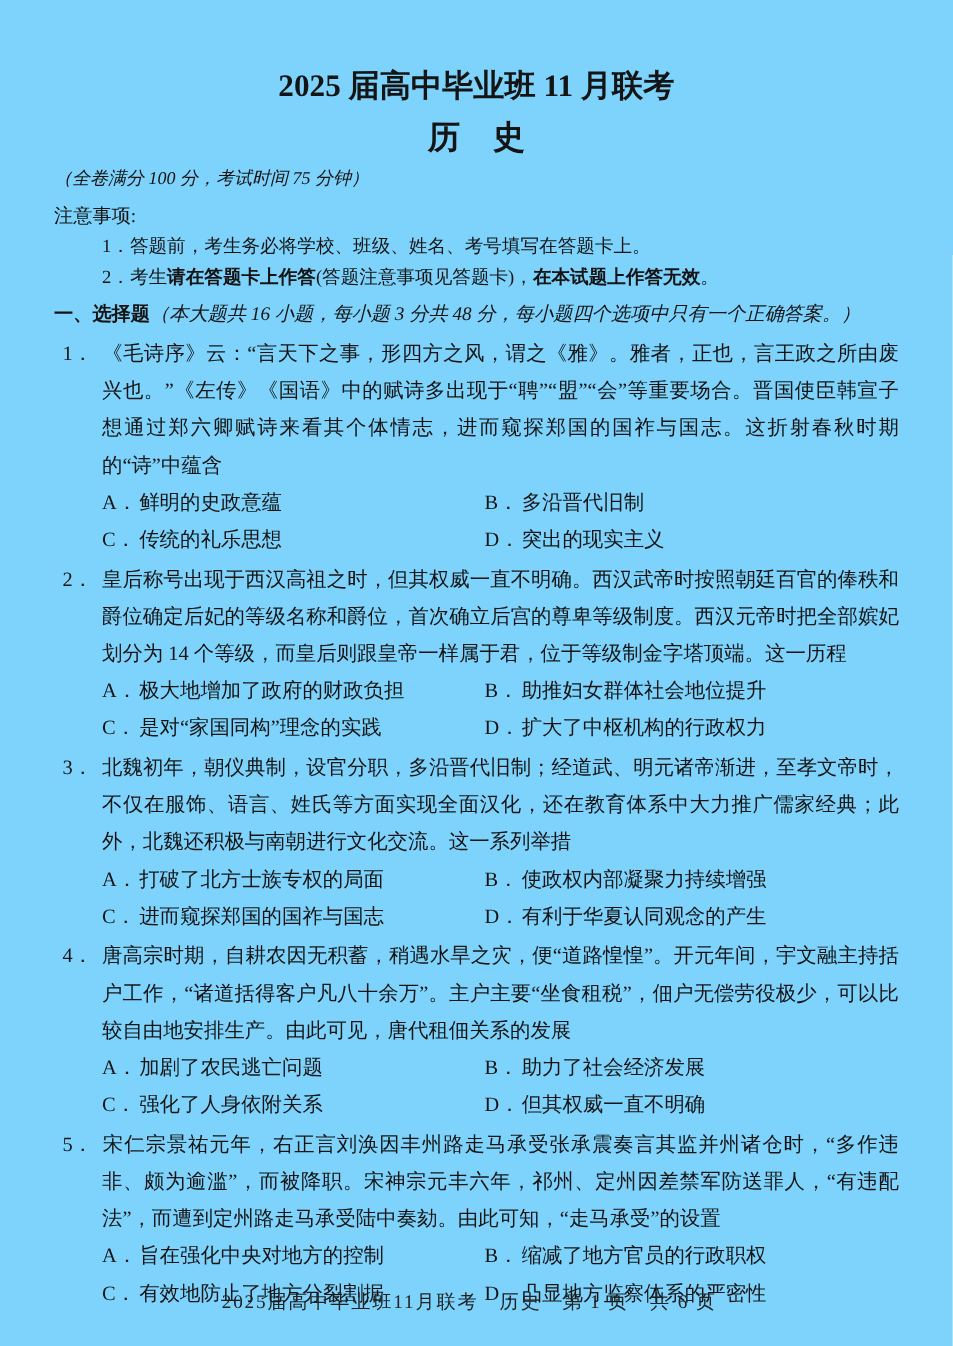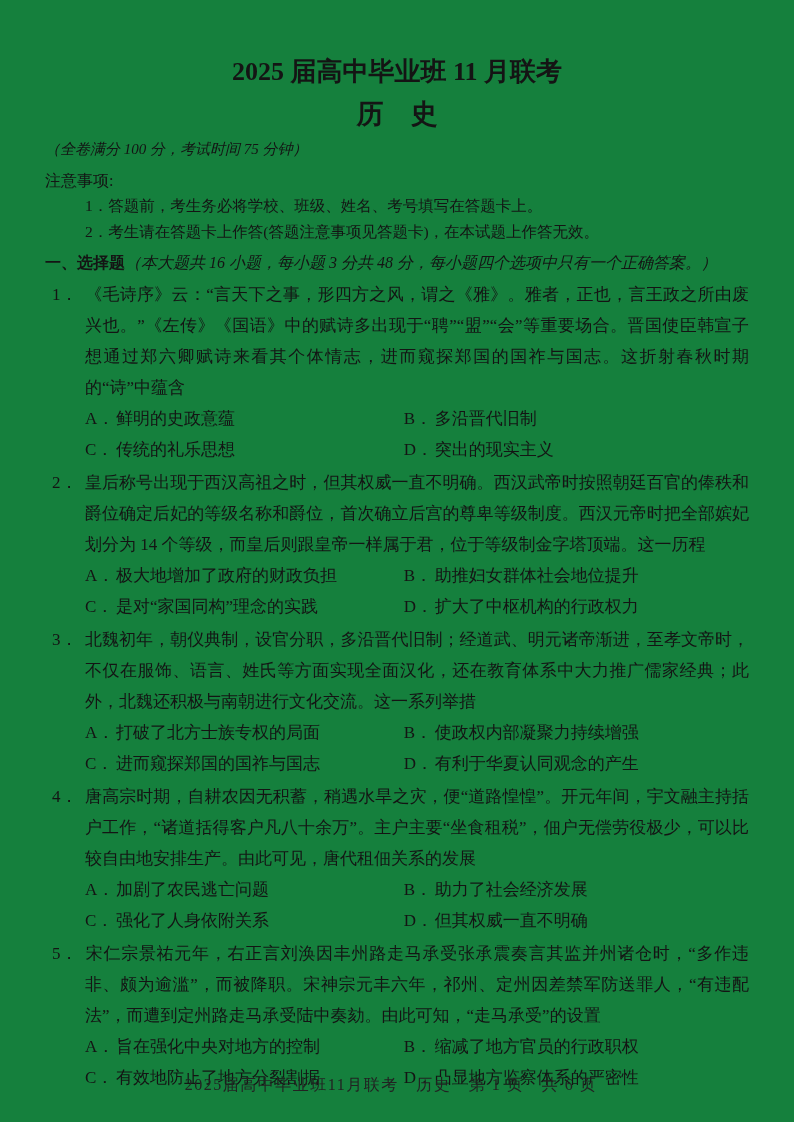--- a/index.html
+++ b/index.html
@@ -1,27 +1,27 @@
 <!DOCTYPE html>
 <html><head>
 <meta charset="utf-8">
 <style>
   html,body{margin:0;padding:0;background:#ffffff;}
   .page{
     width:794px;height:1122px;box-sizing:border-box;position:relative;
-    margin:0 auto;background:#15803d;color:#141414;
+    margin:0 auto;background:#7dd3fc;color:#141414;
     padding:56px 45px 0 45px;
     font-family:"Liberation Serif","DejaVu Serif",serif;
   }
   .title{font-size:26px;font-weight:bold;text-align:center;margin:0;line-height:32px;}
   .subject{font-size:27px;font-weight:bold;text-align:center;margin:9px 0 0 0;line-height:34px;}
   .exam-info{font-size:15px;font-style:italic;text-align:left;margin-top:7px;line-height:22px;}
   .notice-heading{font-size:16px;font-weight:normal;margin-top:9px;line-height:24px;}
   .notice-item{font-size:15.5px;margin-left:40px;line-height:26px;}
-  .notice-item b{font-weight:normal;}
+  .notice-item b{font-weight:bold;}
   .section-heading{font-size:16px;margin-top:4px;line-height:28px;}
   .sec-bold{font-weight:bold;}
   .sec-rest{font-style:italic;}
   .question{margin-top:2px;}
   .stem{
     font-size:17px;line-height:31px;text-align:justify;
     padding-left:40px;text-indent:-33px;
   }
   .qnum{display:inline-block;width:33px;text-indent:0;}
   .opts{padding-left:40px;}

